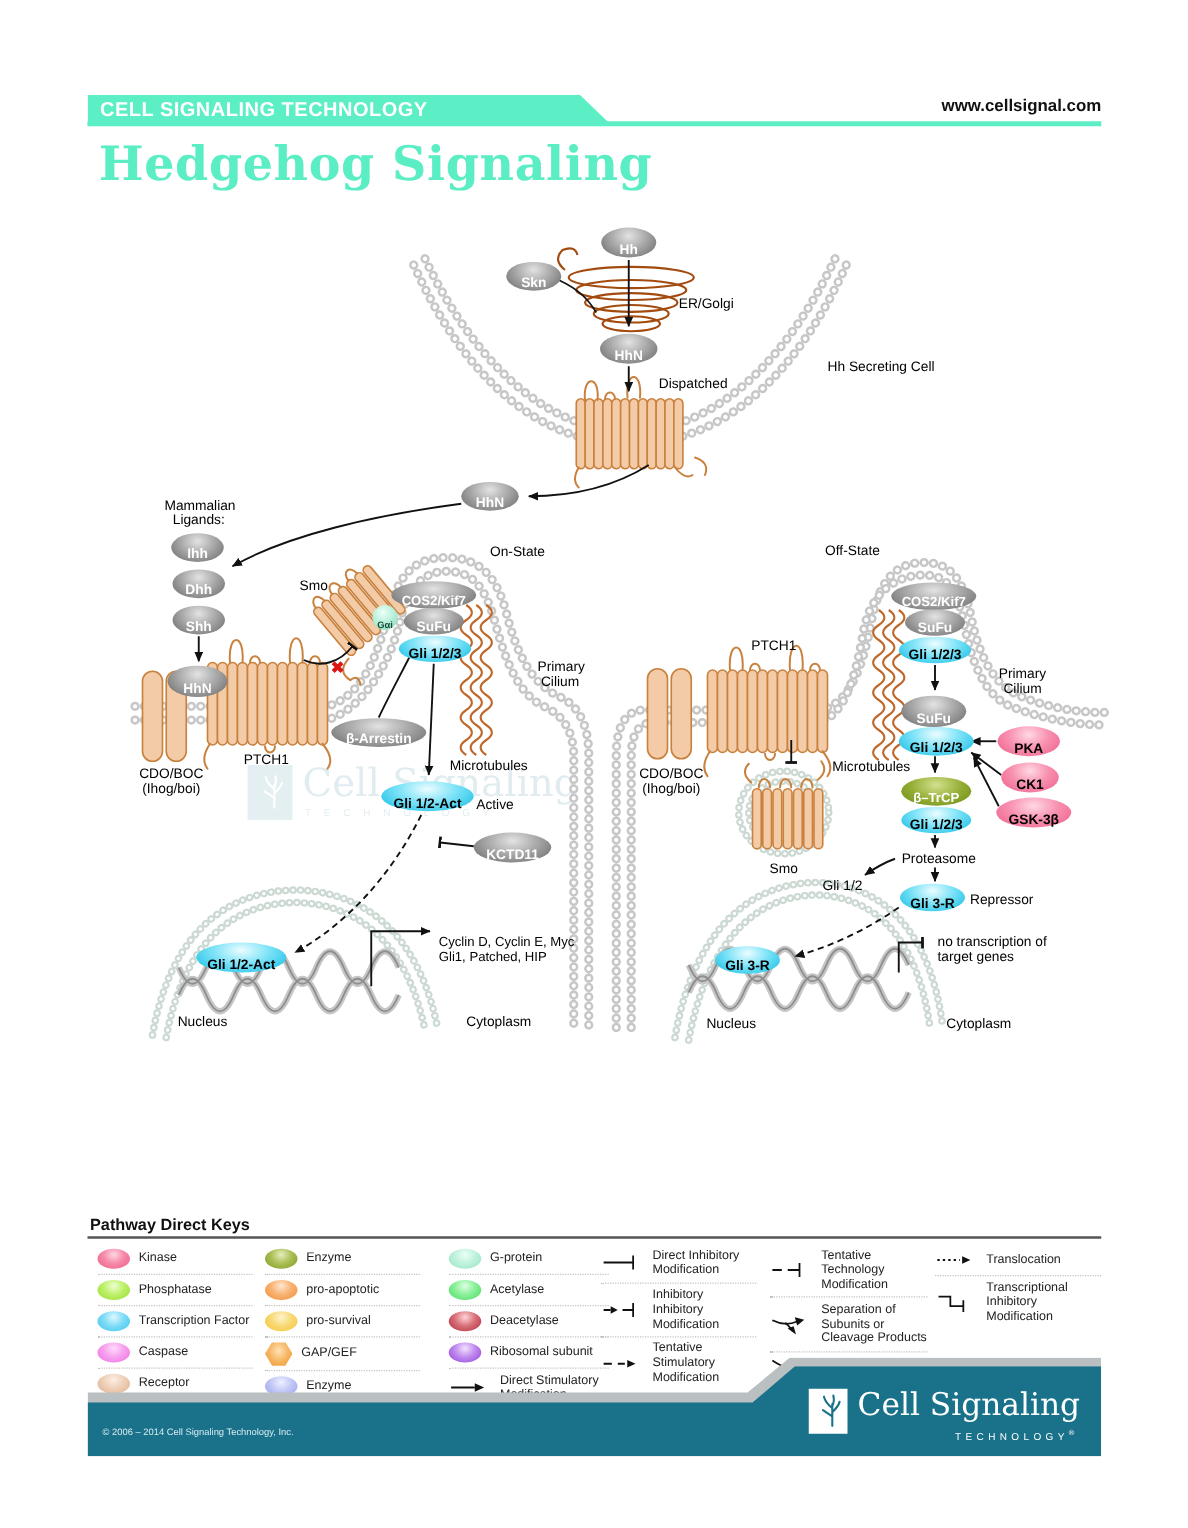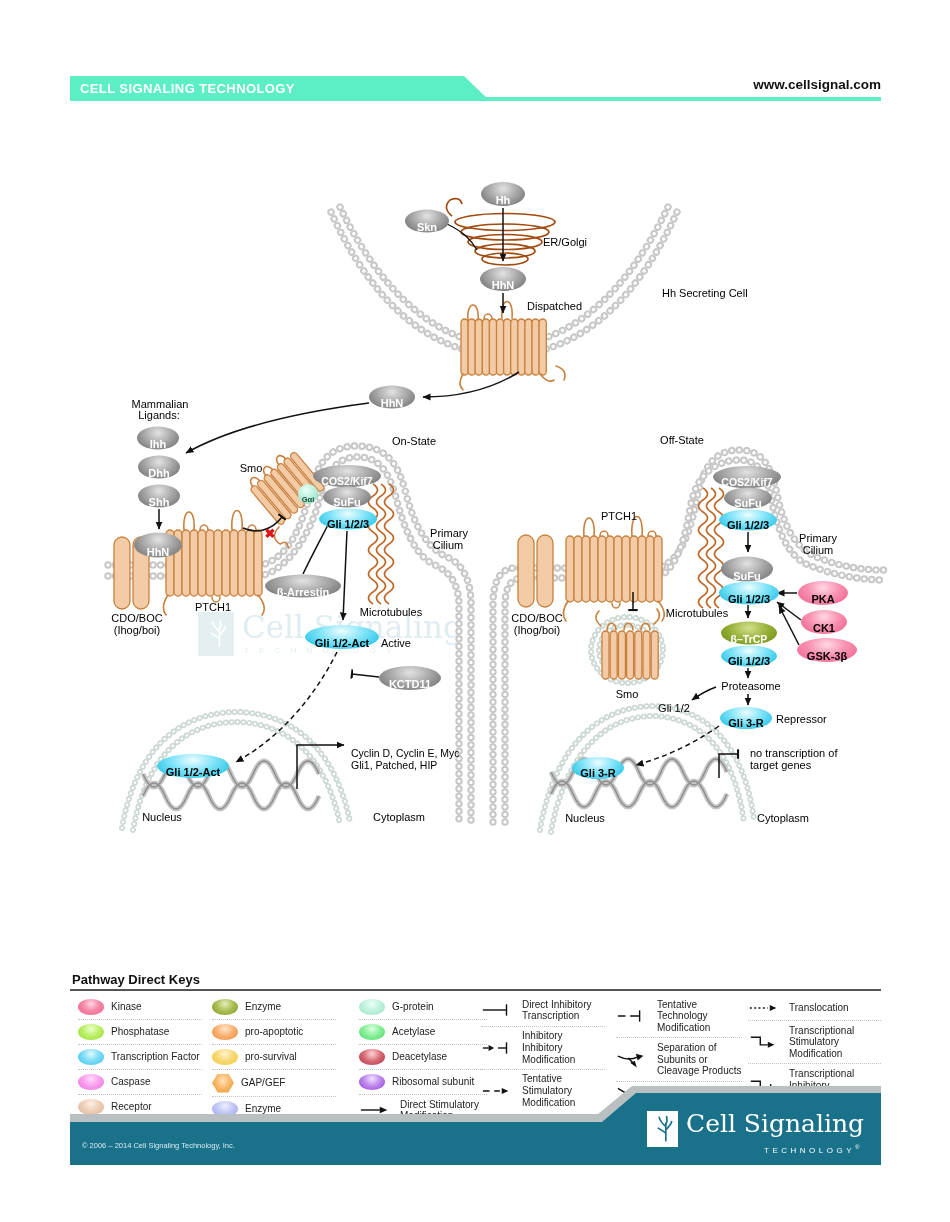--- a/index.html
+++ b/index.html
@@ -2,21 +2,21 @@
 <html><head>
 <meta charset="utf-8">
 <style>
   html,body{margin:0;padding:0;background:#fff}
   .page{position:relative;width:950px;height:1222px;background:#fff;overflow:hidden;
         font-family:"Liberation Sans",sans-serif}
   
   .brandbar{position:absolute;left:70px;top:76px;width:420px;height:25px;background:#5ceec5;
             clip-path:polygon(0 0,394px 0,420px 100%,0 100%)}
   .brandtext{position:absolute;left:10px;top:0;line-height:25px;color:#fff;font-weight:bold;
-             font-size:13px;letter-spacing:.4px}
+             font-size:16px;letter-spacing:.4px}
   .thinbar{position:absolute;left:70px;top:97px;width:811px;height:4px;background:#5ceec5}
   .website{position:absolute;right:69px;top:77px;font-size:13.5px;font-weight:bold;color:#111;text-decoration:none}
   .title{position:absolute;left:79px;top:108px;margin:0;font-family:"DejaVu Serif",serif;
          font-weight:bold;font-size:38px;color:#5beec4;letter-spacing:.5px}
   
   .art{position:absolute;left:0;top:0;z-index:1}
   .bd{fill:none;stroke:#c7c7c7;stroke-width:7.4;stroke-linecap:round;stroke-dasharray:.1 7.4}
   .bw{fill:none;stroke:#fff;stroke-width:3.4;stroke-linecap:round;stroke-dasharray:.1 7.4}
   .bdn{fill:none;stroke:#ccd9d2;stroke-width:6;stroke-linecap:round;stroke-dasharray:.1 5.8}
   .bwn{fill:none;stroke:#fff;stroke-width:2.6;stroke-linecap:round;stroke-dasharray:.1 5.8}
@@ -91,20 +91,21 @@
 </head>
 <body>
 
 <div class="page">
 
   <div class="brandbar">
     <span class="brandtext">CELL SIGNALING TECHNOLOGY</span>
   </div>
   <div class="thinbar"></div>
   <a class="website" href="#">www.cellsignal.com</a>
+  <h1 class="title">Hedgehog Signaling</h1>
 
   <div class="wm" style="left:198px;top:612px">
     <span class="wm-box">
       <svg width="26" height="34" viewBox="0 0 30 34">
           <path d="M19,31 V10 M19,14 C14,10 12,7 11,3 M19,18 C23,14 25,12 26,8 M19,12 C21,8 21,6 20,2 M19,22 C15,19 13,18 10,16" stroke="#fff" stroke-width="2" fill="none" stroke-linecap="round"></path>
         </svg>
     </span>
     <div>
       <div class="wm-name">Cell Signaling</div>
       <div class="wm-sub">T E C H N O L O G Y</div>
@@ -499,21 +500,21 @@
       <span class="llabel">Direct Stimulatory Modification</span>
       </div>
   </div>
 
   <div class="lcol" style="left:481px;width:124px">
     <div class="lrow">
       <svg class="lsym" width="34" height="18" viewBox="0 0 36 18">
           <path d="M2,9 H27"></path>
           <path d="M27,3 V15"></path>
         </svg>
-      <span class="llabel">Direct Inhibitory Transcription</span>
+      <span class="llabel">Direct Inhibitory Modification</span>
       </div>
     <div class="lrow">
       <svg class="lsym" width="34" height="18" viewBox="0 0 36 18">
           <path d="M2,9 H8"></path>
           <path class="f" d="M8,5.8 L14,9 L8,12.2 Z"></path>
           <path d="M18,9 H27"></path>
           <path d="M27,3 V15"></path>
         </svg>
       <span class="llabel">Inhibitory Inhibitory Modification</span>
       </div>
@@ -554,27 +555,20 @@
       </div>
   </div>
 
   <div class="lcol" style="left:748px;width:133px">
     <div class="lrow">
       <svg class="lsym" width="34" height="18" viewBox="0 0 36 18">
           <path d="M2,9 H21" stroke-dasharray="2 2.6"></path>
           <path class="f" d="M23,5.8 L30,9 L23,12.2 Z"></path>
         </svg>
       <span class="llabel">Translocation</span>
-      </div>
-    <div class="lrow">
-      <svg class="lsym" width="34" height="18" viewBox="0 0 36 18">
-          <path d="M3,4 H13 V12 H21"></path>
-          <path class="f" d="M21,8.8 L28,12 L21,15.2 Z"></path>
-        </svg>
-      <span class="llabel">Transcriptional Stimulatory Modification</span>
       </div>
     <div class="lrow">
       <svg class="lsym" width="34" height="18" viewBox="0 0 36 18">
           <path d="M3,4 H13 V12 H24"></path>
           <path d="M24,7 V17"></path>
         </svg>
       <span class="llabel">Transcriptional Inhibitory Modification</span>
       </div>
   </div>
 

